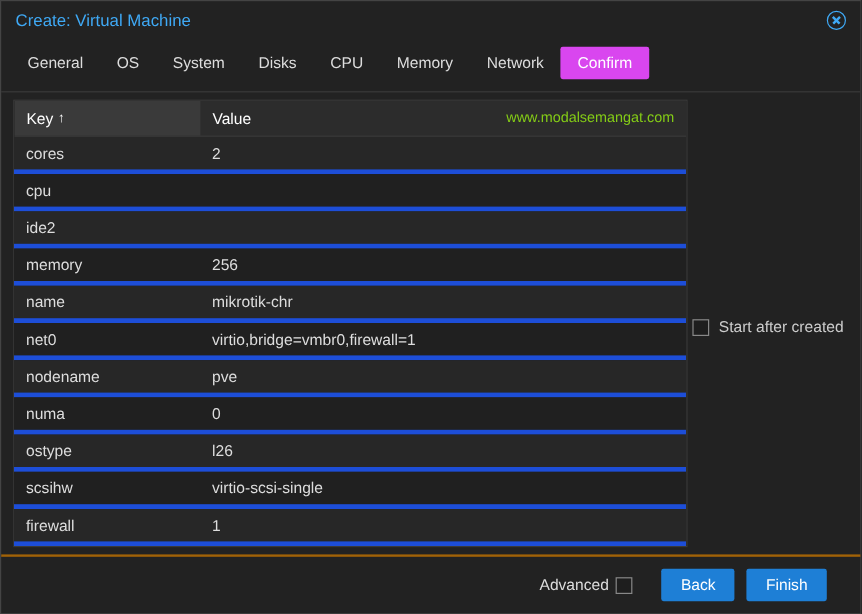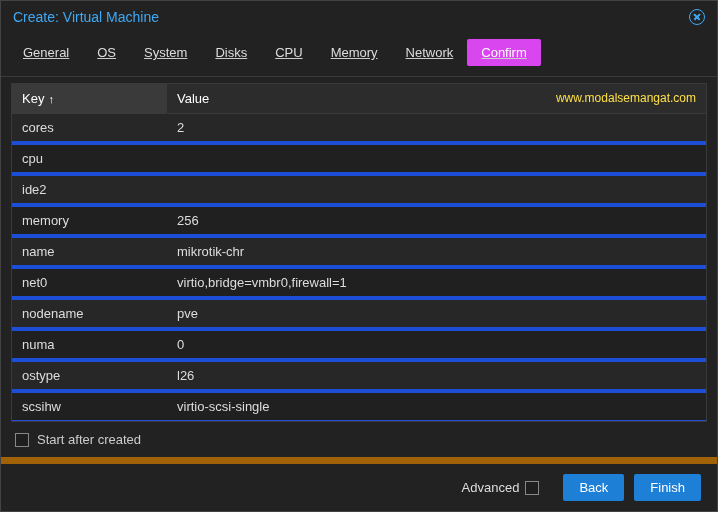--- a/index.html
+++ b/index.html
@@ -5,44 +5,44 @@
   * { box-sizing: border-box; margin: 0; padding: 0; }
   html, body { width: 718px; height: 512px; background: #1a1a1a; font-family: "Helvetica Neue", Arial, sans-serif; font-size: 13px; color: #ccc; overflow: hidden; }
   .window { width: 718px; height: 512px; background: #222; border: 1px solid #444; display: flex; flex-direction: column; }
   .titlebar { display: flex; align-items: center; justify-content: space-between; padding: 8px 12px; }
   .titlebar-title { color: #3fa9f5; font-size: 14px; }
   .close-icon { width: 16px; height: 16px; border: 1.5px solid #3fa9f5; border-radius: 50%; position: relative; cursor: pointer; }
   .close-icon::before, .close-icon::after { content: ""; position: absolute; left: 3px; top: 6.2px; width: 8px; height: 1.5px; background: #3fa9f5; }
   .close-icon::before { transform: rotate(45deg); }
   .close-icon::after  { transform: rotate(-45deg); }
 
-  .tabs { display: flex; gap: 0; padding: 6px 8px 10px 8px; border-bottom: 1px solid #3a3a3a; text-decoration: underline; }
+  .tabs { display: flex; gap: 0; padding: 6px 8px 10px 8px; border-bottom: 1px solid #3a3a3a; }
   .tab { padding: 6px 14px; color: #ddd; font-size: 13px; cursor: pointer; border-radius: 2px; }
   .tab.active { background: #d946ef; color: #fff; }
 
-  .body { flex: 1; padding: 6px 10px 6px 10px; overflow: hidden; display: flex; flex-direction: column; }
+  .body { flex: 1; padding: 6px 10px 6px 10px; overflow: hidden; display: flex; flex-direction: row; }
   .grid { border: 1px solid #3a3a3a; flex: 1; display: flex; flex-direction: column; overflow: hidden; background: #1e1e1e; }
   .grid-header { display: flex; background: #2c2c2c; border-bottom: 1px solid #3a3a3a; position: relative; }
   .col-key { width: 155px; }
   .col-val { flex: 1; }
   .hcell { padding: 7px 10px; color: #fff; font-size: 13px; display: flex; align-items: center; gap: 4px; }
   .hcell.key-h { background: #3a3a3a; }
   .sort-arrow { font-size: 11px; color: #fff; }
-  .watermark { position: absolute; right: 10px; top: 7px; color: #fde047; font-size: 12px; }
+  .watermark { position: absolute; right: 10px; top: 7px; color: #84cc16; font-size: 12px; }
 
   .grid-rows { flex: 1; overflow: auto; }
   .row { display: flex; border-bottom: 4px solid #1d4ed8; }
   .row:nth-child(odd) { background: #272727; }
   .row:nth-child(even){ background: #202020; }
   .cell { padding: 6px 10px; color: #ddd; font-size: 13px; overflow: hidden; text-overflow: ellipsis; white-space: nowrap; }
 
   .below-grid { padding: 10px 4px 4px 4px; display: flex; align-items: center; }
   .chk { width: 14px; height: 14px; border: 1px solid #888; background: #1e1e1e; display: inline-block; margin-right: 8px; cursor: pointer; }
 
-  .footer { border-top: 7px solid #a16207; padding: 10px 16px; display: flex; align-items: center; justify-content: flex-end; gap: 10px; }
+  .footer { border-top: 2px solid #a16207; padding: 10px 28px; display: flex; align-items: center; justify-content: flex-end; gap: 10px; }
   .adv-wrap { display: flex; align-items: center; gap: 6px; margin-right: 6px; color: #ddd; }
   .btn { background: #1e7fd6; color: #fff; border: none; padding: 6px 16px; font-size: 13px; border-radius: 2px; cursor: pointer; }
 </style>
 </head>
 <body>
 
 <div class="window">
 
   <div class="titlebar">
     <span class="titlebar-title">Create: Virtual Machine</span>

